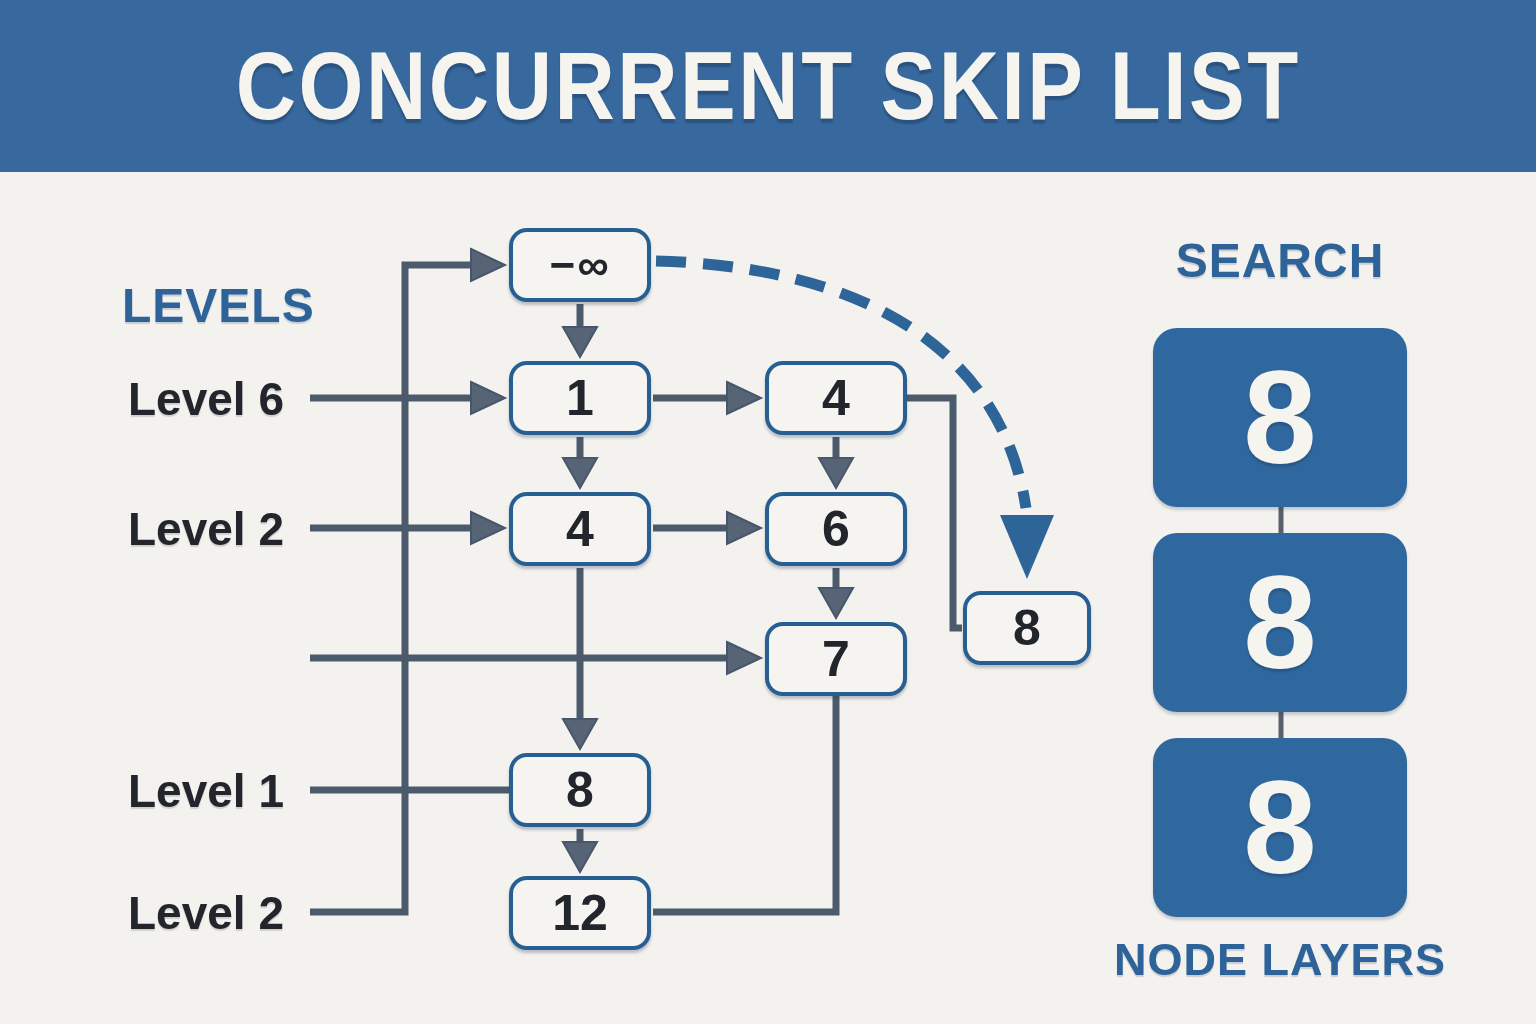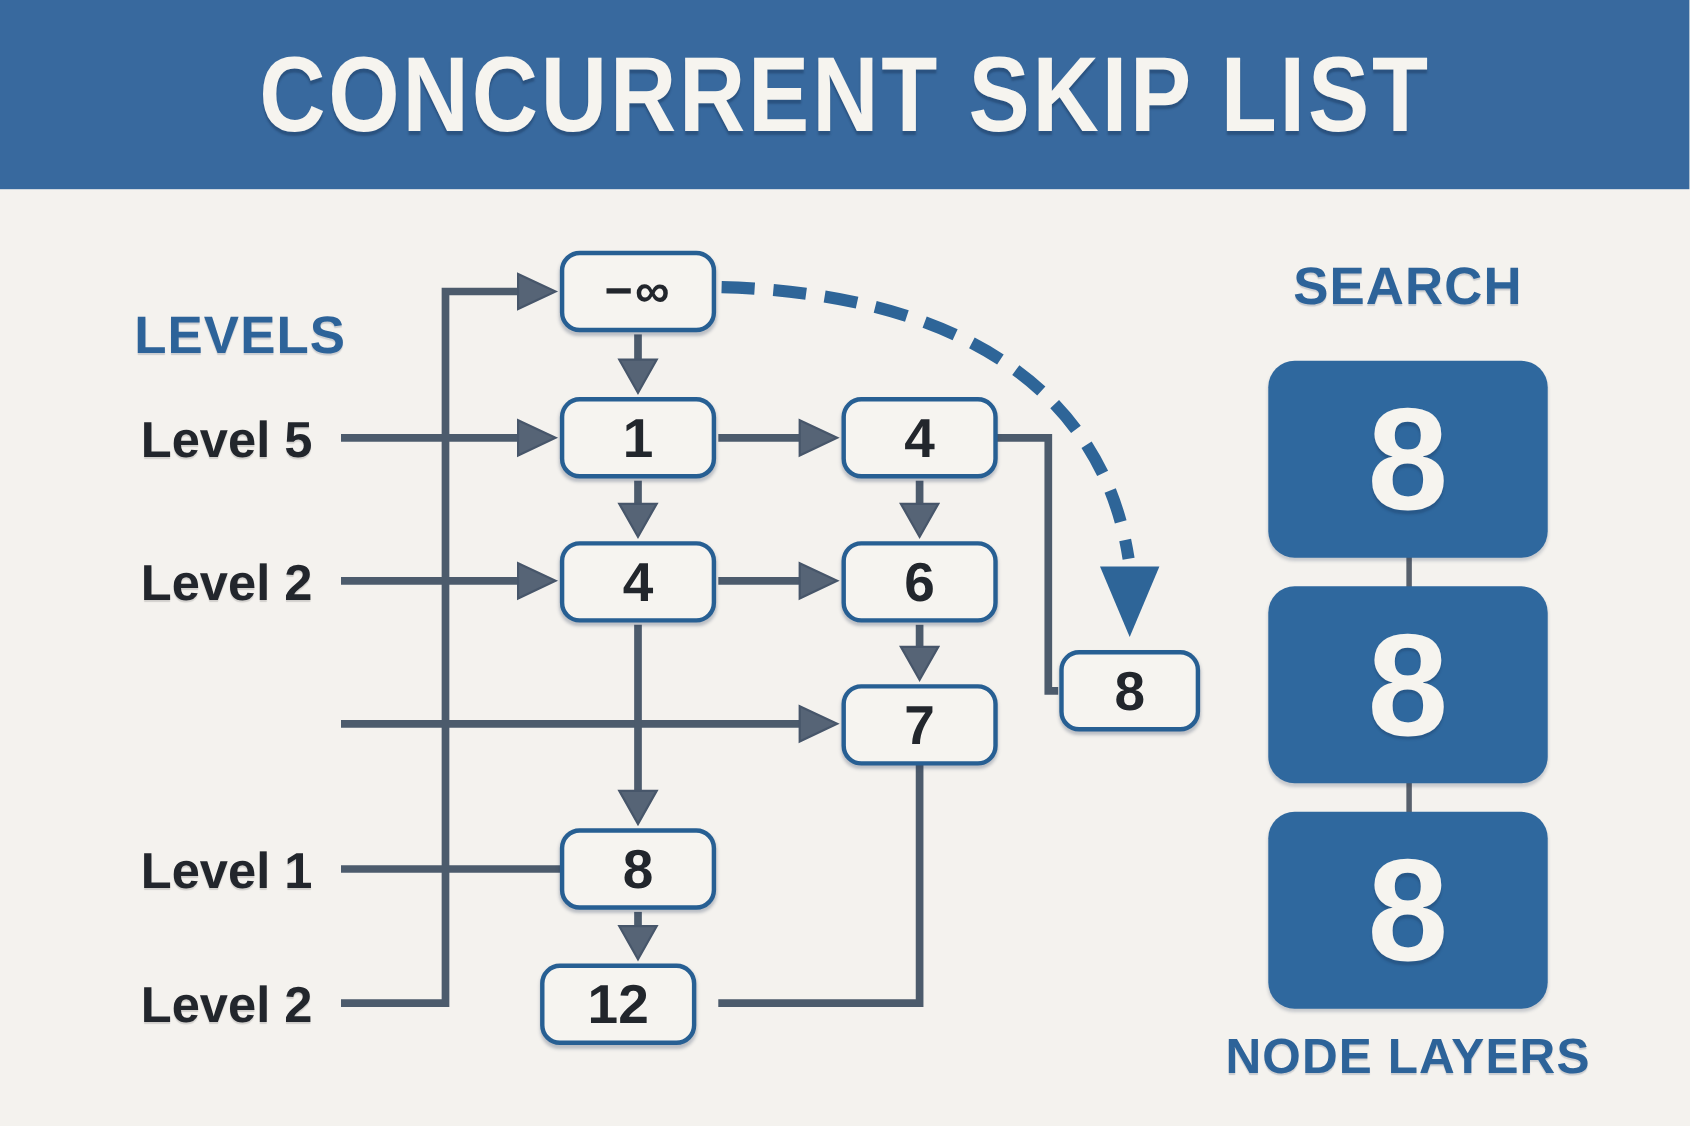--- a/index.html
+++ b/index.html
@@ -138,33 +138,33 @@
     <polygon fill="#2e6598" points="1000,515 1054,515 1027,579"></polygon>
 
     <g stroke="#57606c" stroke-width="5" fill="none">
       <path d="M1281 505 V537"></path>
       <path d="M1281 708 V740"></path>
     </g>
   </svg>
 
   <div class="panel-title" style="left:122px;top:231px;margin-top:47px;">LEVELS</div>
 
-  <div class="level-label" style="top:370px;">Level 5</div>
+  <div class="level-label" style="top:370px;">Level 6</div>
   <div class="level-label" style="top:500px;">Level 2</div>
   <div class="level-label" style="top:762px;">Level 1</div>
   <div class="level-label" style="top:884px;">Level 2</div>
 
   <div class="node head-node" style="left:509px;top:228px;">−∞</div>
   <div class="node" style="left:509px;top:361px;">1</div>
   <div class="node" style="left:765px;top:361px;">4</div>
   <div class="node" style="left:509px;top:492px;">4</div>
   <div class="node" style="left:765px;top:492px;">6</div>
   <div class="node" style="left:765px;top:622px;">7</div>
   <div class="node" style="left:509px;top:753px;">8</div>
-  <div class="node" style="left:491px;top:876px;">12</div>
+  <div class="node" style="left:509px;top:876px;">12</div>
   <div class="node small" style="left:963px;top:591px;">8</div>
 
   <div class="panel-title" style="left:1153px;top:233px;width:254px;text-align:center;">SEARCH</div>
 
   <div class="search-box" style="top:328px;">8</div>
   <div class="search-box" style="top:533px;">8</div>
   <div class="search-box" style="top:738px;">8</div>
 
   <div class="caption">NODE LAYERS</div>
 

